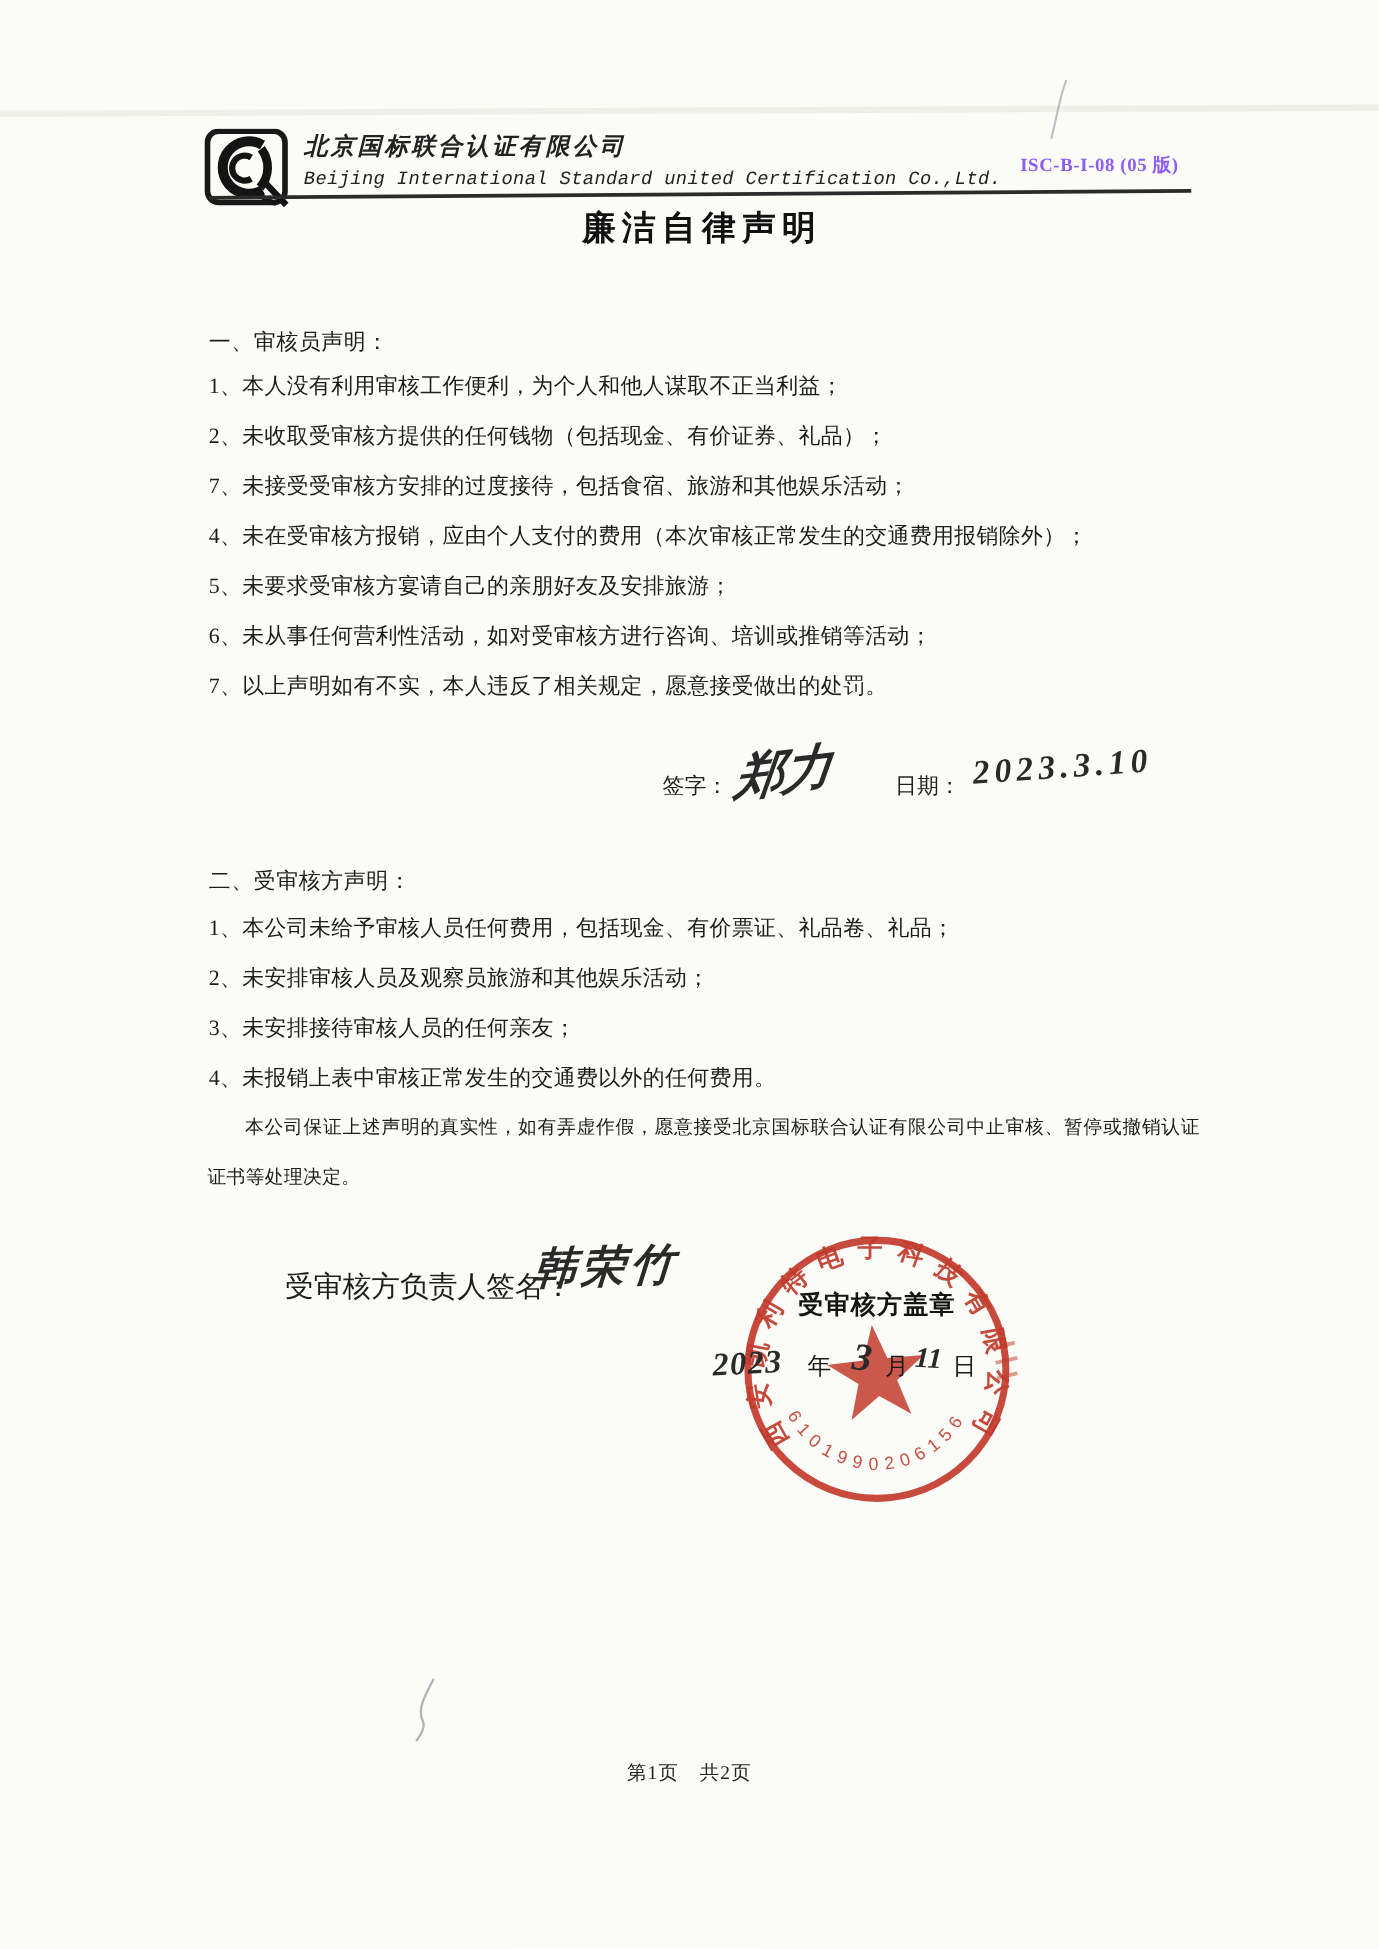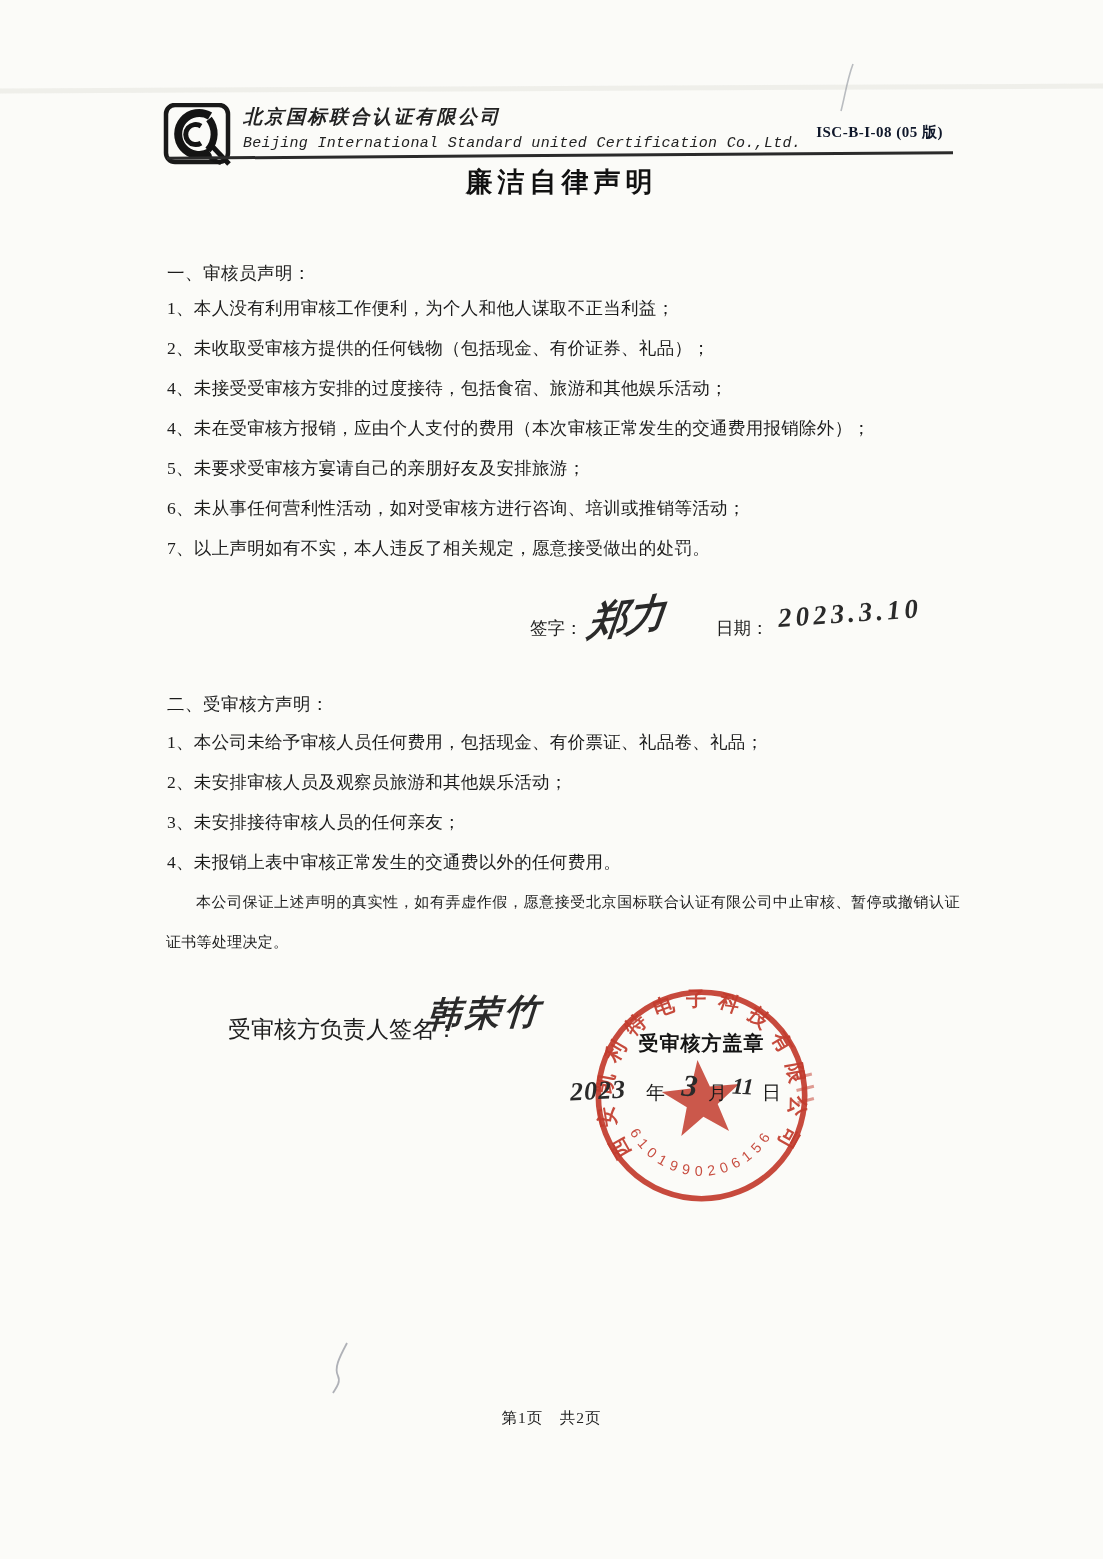--- a/index.html
+++ b/index.html
@@ -8,21 +8,21 @@
     background:#fbfbf8;overflow:hidden;
     font-family:"Liberation Serif","DejaVu Serif",serif;color:#1e1e1e;
   }
   .scan-band{position:absolute;left:-10px;top:86px;width:1130px;height:5px;background:#e9e9e4;opacity:.7;transform:rotate(-0.25deg);}
   
   .logo-box{position:absolute;left:163px;top:103px;width:70px;height:64px;}
   .company-block{position:absolute;left:243px;top:104px;font-style:italic;}
   .company-cn{font-size:19px;font-weight:bold;letter-spacing:2.5px;color:#222;}
   .company-en{margin-top:5px;font-size:15px;letter-spacing:.3px;color:#222;
     font-family:"Liberation Mono","DejaVu Sans Mono",monospace;}
-  .doc-code{position:absolute;right:160px;top:123px;font-size:15px;font-weight:bold;letter-spacing:.5px;color:#0f172a;}
+  .doc-code{position:absolute;right:160px;top:123px;font-size:15px;font-weight:bold;letter-spacing:.5px;color:#8b5cf6;}
   .header-rule{position:absolute;left:167px;top:154px;width:786px;height:3px;background:#2b2b2b;transform:rotate(-0.4deg);}
   .title{position:absolute;left:10px;top:164px;width:1103px;text-align:center;
     font-family:"Liberation Sans","DejaVu Sans",sans-serif;font-weight:bold;font-size:27px;letter-spacing:5px;color:#111;}
   
   .heading{position:absolute;left:167px;font-size:17.5px;color:#1c1c1c;letter-spacing:.5px;}
   .items{position:absolute;left:167px;width:800px;}
   .items .line{line-height:40px;height:40px;font-size:17.5px;white-space:nowrap;letter-spacing:.3px;color:#1c1c1c;}
   .pledge{position:absolute;left:166px;top:882px;width:794px;font-size:15px;line-height:40px;
     text-indent:2em;text-align:justify;letter-spacing:.3px;color:#1c1c1c;}
   
@@ -74,21 +74,21 @@
   </div>
   <div class="doc-code">ISC-B-I-08 (05 版)</div>
   <div class="header-rule"></div>
 
   <div class="title">廉洁自律声明</div>
 
   <div class="heading" style="top:261px;">一、审核员声明：</div>
   <div class="items" style="top:288px;">
       <div class="line">1、本人没有利用审核工作便利，为个人和他人谋取不正当利益；</div>
       <div class="line">2、未收取受审核方提供的任何钱物（包括现金、有价证券、礼品）；</div>
-      <div class="line">4、未接受受审核方安排的过度接待，包括食宿、旅游和其他娱乐活动；</div>
+      <div class="line">7、未接受受审核方安排的过度接待，包括食宿、旅游和其他娱乐活动；</div>
       <div class="line">4、未在受审核方报销，应由个人支付的费用（本次审核正常发生的交通费用报销除外）；</div>
       <div class="line">5、未要求受审核方宴请自己的亲朋好友及安排旅游；</div>
       <div class="line">6、未从事任何营利性活动，如对受审核方进行咨询、培训或推销等活动；</div>
       <div class="line">7、以上声明如有不实，本人违反了相关规定，愿意接受做出的处罚。</div>
     </div>
 
   <div class="sign-row">
     <span class="sign-label">签字：</span>
     <span class="hand auditor-sig">郑力</span>
     <span class="date-label">日期：</span>

